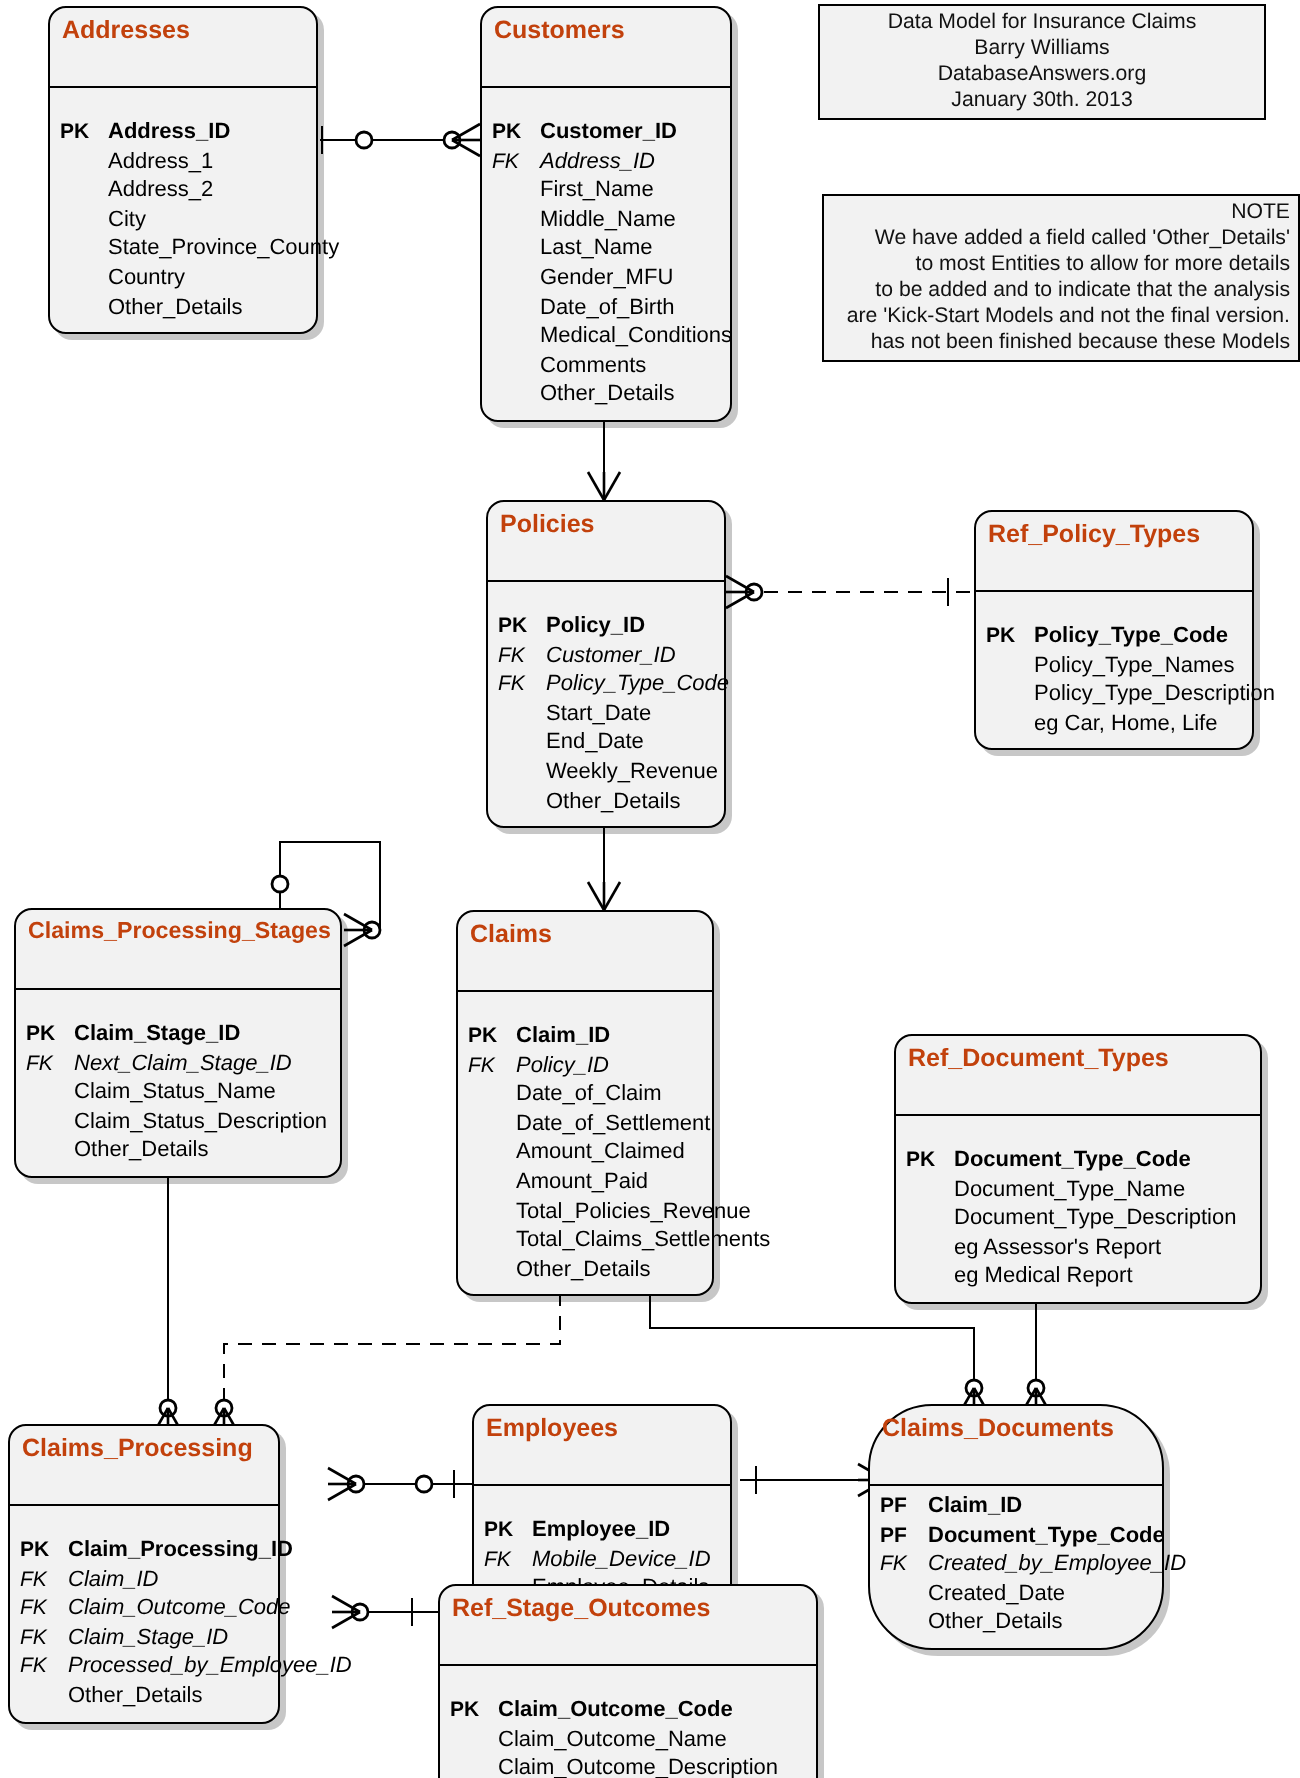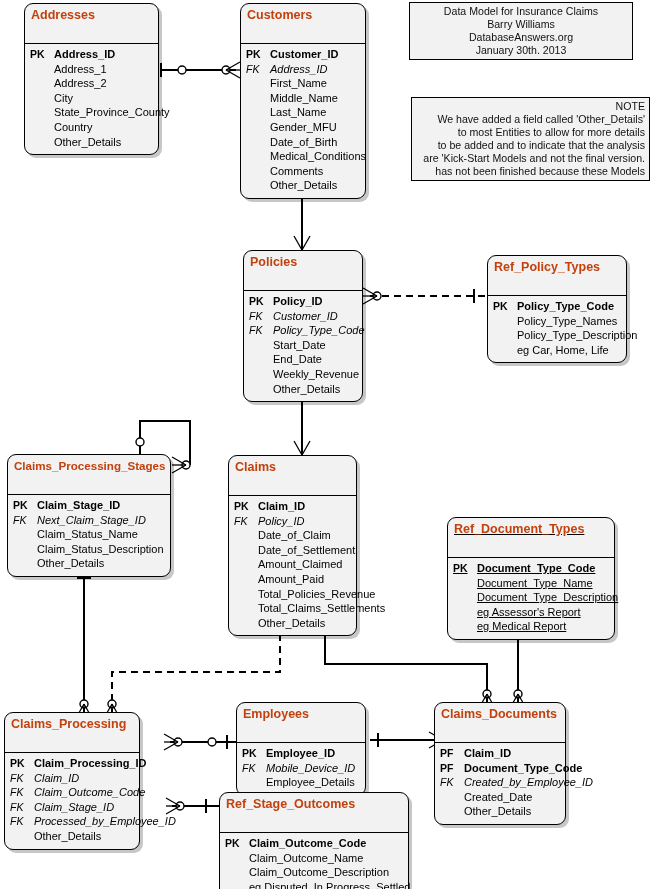--- a/index.html
+++ b/index.html
@@ -15,21 +15,21 @@
           border:1.4px solid #000;border-radius:9px;
           box-shadow:3px 3px 0 rgba(0,0,0,0.22);
           box-sizing:border-box;}
   .entity .hdr{text-align:left;color:#c2410c;font-weight:bold;
                font-size:12.5px;line-height:16px;padding:3px 6px 20px;
                border-bottom:1.4px solid #000;white-space:nowrap;}
   .entity .body{padding:3px 4px 5px 5px;}
   .attr{display:flex;align-items:baseline;font-size:11px;line-height:14.6px;
         color:#000;white-space:nowrap;}
   .attr .key{width:24px;flex:0 0 24px;font-size:10.5px;}
-  .attr .key.pk{font-weight:bold;}
+  .attr .key.pk{font-weight:bold;margin-top:12px;}
   .attr .key.fk{font-style:italic;}
   .attr .key.pf{font-weight:bold;}
   .attr .nm{}
   .attr.pkrow .nm{font-weight:bold;}
   .attr.fkrow .nm{font-style:italic;}
 
   
   .notebox{position:absolute;z-index:3;background:#f2f2f2;
            border:1.3px solid #000;box-sizing:border-box;
            font-size:10.6px;line-height:13.1px;color:#111;}
@@ -394,21 +394,21 @@
           <span class="key"></span>
           <span class="nm">Total_Claims_Settlements</span>
         </div>
       <div class="attr">
           <span class="key"></span>
           <span class="nm">Other_Details</span>
         </div>
     </div>
   </div>
 
-  <div class="entity" style="left:447px;top:517px;width:168px;text-decoration:underline;">
+  <div class="entity" style="left:447px;top:517px;width:184px;">
     <div class="hdr">Ref_Document_Types</div>
     <div class="body">
       <div class="attr pkrow">
           <span class="key pk">PK</span>
           <span class="nm">Document_Type_Code</span>
         </div>
       <div class="attr">
           <span class="key"></span>
           <span class="nm">Document_Type_Name</span>
         </div>
@@ -468,21 +468,21 @@
           <span class="key fk">FK</span>
           <span class="nm">Mobile_Device_ID</span>
         </div>
       <div class="attr">
           <span class="key"></span>
           <span class="nm">Employee_Details</span>
         </div>
     </div>
   </div>
 
-  <div class="entity" style="left:434px;top:702px;width:132px;">
+  <div class="entity" style="left:434px;top:702px;width:148px;border-radius:32px;">
     <div class="hdr">Claims_Documents</div>
     <div class="body">
       <div class="attr pkrow">
           <span class="key pf">PF</span>
           <span class="nm">Claim_ID</span>
         </div>
       <div class="attr pkrow">
           <span class="key pf">PF</span>
           <span class="nm">Document_Type_Code</span>
         </div>

